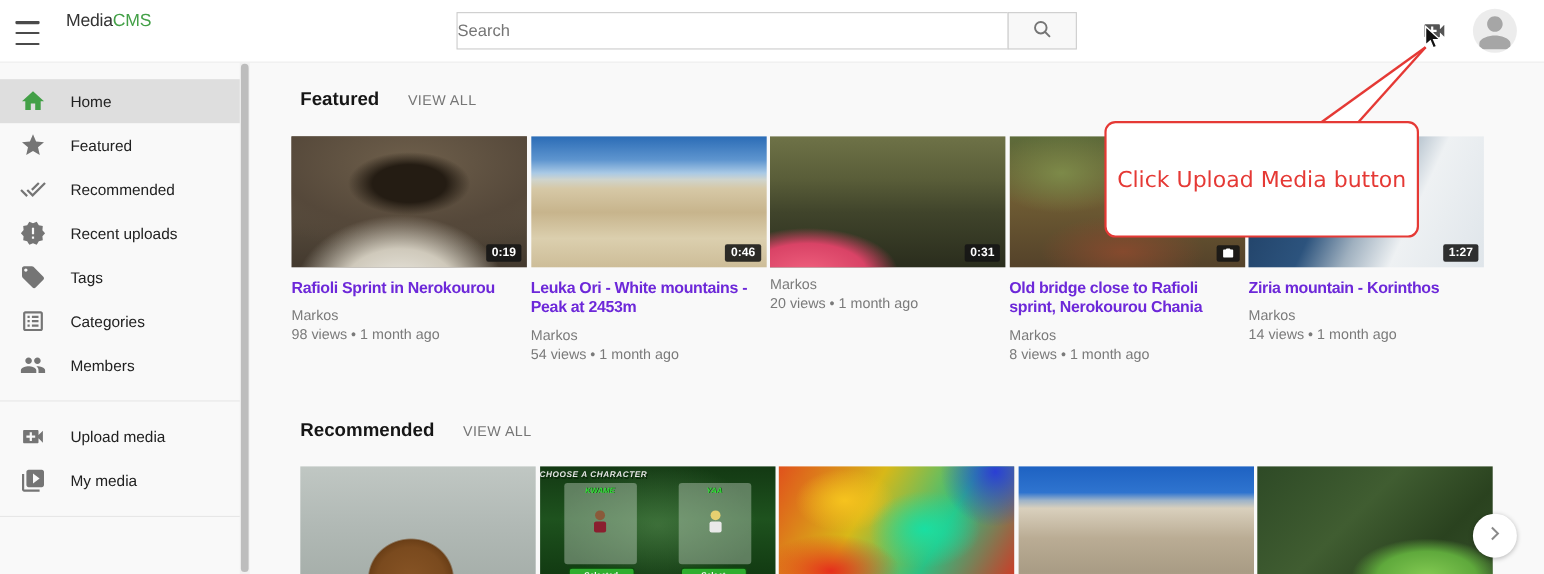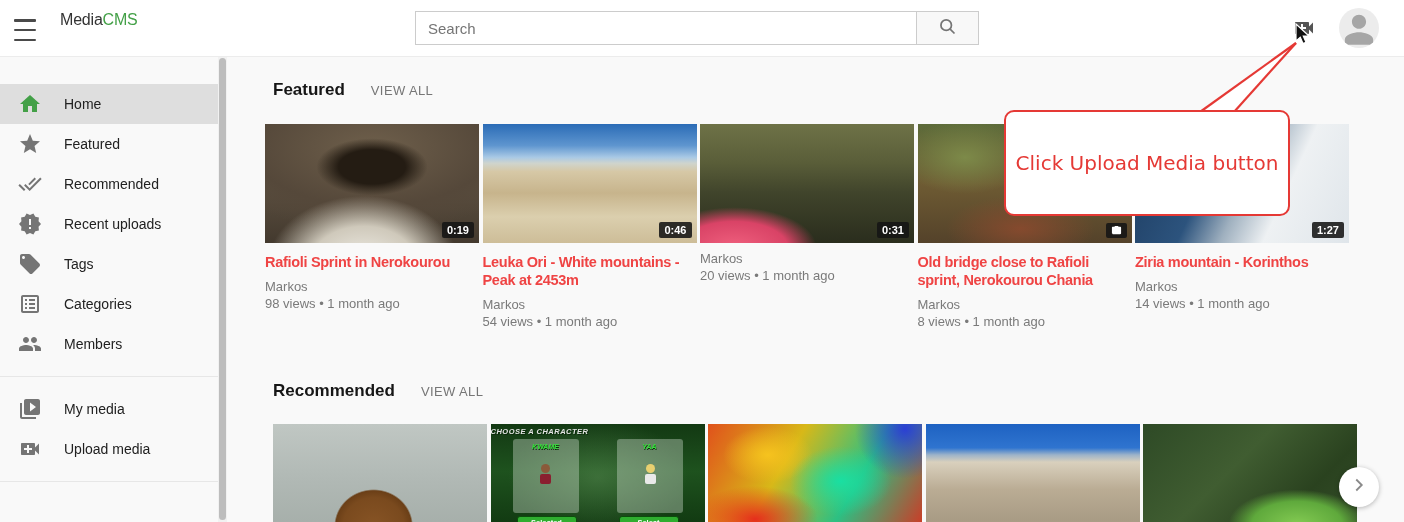--- a/index.html
+++ b/index.html
@@ -10,31 +10,31 @@
   .header{position:absolute;left:0;top:0;width:1404px;height:56px;background:#fff;
           border-bottom:1px solid #ececec;z-index:20;}
   .hamburger{position:absolute;left:14px;top:17px;width:26px;height:22px;cursor:pointer;
              display:flex;flex-direction:column;justify-content:space-between;padding:2px 0;}
   .hamburger span{display:block;width:22px;height:2.5px;background:#4a4a4a;border-radius:1px;}
   .logo{position:absolute;left:60px;top:11px;font-size:16px;letter-spacing:-.2px;cursor:pointer;}
   .logo .lm{color:#333;}
   .logo .lc{color:var(--green);}
   .searchwrap{position:absolute;left:415px;top:11px;display:flex;}
   .searchwrap input{box-sizing:border-box;width:502px;height:34px;border:1px solid #ccc;
-        background:#fff;font-size:15px;padding:0 12px;color:#333;outline:none;
+        background:#fff;font-size:15px;padding:0 0;color:#333;outline:none;
         font-family:"Liberation Sans",sans-serif;}
   .searchwrap input::placeholder{color:#757575;}
   .search-btn{box-sizing:border-box;width:63px;height:34px;margin-left:-1px;border:1px solid #ccc;
         background:#f8f8f8;display:flex;align-items:center;justify-content:center;cursor:pointer;}
   .upload-ico{position:absolute;left:1291px;top:16px;width:26px;height:24px;cursor:pointer;}
   .avatar{position:absolute;left:1339px;top:8px;width:40px;height:40px;border-radius:50%;
           background:#ececec;overflow:hidden;cursor:pointer;}
 
   
-  .sidebar{position:absolute;left:0;top:72px;width:218px;height:335px;padding-top:12px;
+  .sidebar{position:absolute;left:0;top:60px;width:218px;height:335px;padding-top:12px;
            box-sizing:border-box;z-index:10;}
   .nav-item{display:flex;align-items:center;height:40px;padding-left:18px;cursor:pointer;}
   .nav-item.active{background:#dedede;}
   .nav-ico{width:24px;height:24px;flex:0 0 24px;color:#757575;}
   .nav-item.active .nav-ico{color:var(--green);}
   .nav-label{margin-left:22px;font-size:14px;font-weight:500;color:#212121;}
   .nav-divider{border-top:1px solid #e7e7e7;margin:12px 0;}
   .sb-track{position:absolute;left:218px;top:56px;width:9px;height:466px;background:#f1f1f1;}
   .sb-thumb{position:absolute;left:1px;top:2px;width:7px;height:462px;background:#bdbdbd;border-radius:4px;}
 
@@ -49,21 +49,21 @@
   .media-row{position:absolute;display:flex;gap:3.5px;z-index:5;}
   #row-featured{left:265px;top:124px;}
   #row-recommended{left:273px;top:424px;}
   .card{width:214px;flex:0 0 214px;}
   .thumb{position:relative;width:214px;height:119px;background:#888;cursor:pointer;overflow:hidden;}
   .dur{position:absolute;right:5px;bottom:5px;background:rgba(20,20,20,.88);color:#fff;
        font-size:11px;font-weight:700;padding:2.5px 5px;border-radius:2px;line-height:1;}
   .dur.cam{padding:2px 4px;}
   .dur.cam svg{display:block;width:13px;height:11px;}
   .card-title{margin-top:10px;font-size:14.5px;font-weight:700;letter-spacing:-.3px;
-              line-height:18px;color:#ef4444;cursor:pointer;}
+              line-height:18px;color:#6d28d9;cursor:pointer;}
   .card-author{margin-top:7px;font-size:13px;color:#7a7a7a;line-height:17px;cursor:pointer;}
   .card-meta{font-size:13px;color:#7a7a7a;line-height:17px;}
 
   
   .t-waterfall-arch{background:
     radial-gradient(ellipse 26% 24% at 50% 36%,#241c13 0%,#241c13 60%,transparent 100%),
     radial-gradient(ellipse 62% 80% at 46% 118%,#f1efe8 0%,#cfc9bb 40%,rgba(160,150,130,0) 72%),
     radial-gradient(ellipse 80% 70% at 50% 20%,#6e5f4b 0%,#55483a 70%,transparent 100%),
     linear-gradient(180deg,#574a3b 0%,#5e5242 45%,#43392e 100%);}
   .t-desert-mountains{background:
@@ -182,30 +182,30 @@
       <span class="nav-ico">
         <svg viewBox="0 0 24 24" width="24" height="24" fill="currentColor">
             <path d="M16 11c1.66 0 2.99-1.34 2.99-3S17.66 5 16 5c-1.66 0-3 1.34-3 3s1.34 3 3 3zm-8 0c1.66 0 2.99-1.34 2.99-3S9.66 5 8 5C6.34 5 5 6.34 5 8s1.34 3 3 3zm0 2c-2.33 0-7 1.17-7 3.5V19h14v-2.5c0-2.33-4.67-3.5-7-3.5zm8 0c-.29 0-.62.02-.97.05 1.16.84 1.97 1.97 1.97 3.45V19h6v-2.5c0-2.33-4.67-3.5-7-3.5z"></path>
           </svg></span>
       <span class="nav-label">Members</span>
     </div>
     <div class="nav-divider"></div>
     <div class="nav-item">
       <span class="nav-ico">
         <svg viewBox="0 0 24 24" width="24" height="24" fill="currentColor">
+            <path d="M17 10.5V7c0-.55-.45-1-1-1H4c-.55 0-1 .45-1 1v10c0 .55.45 1 1 1h12c.55 0 1-.45 1-1v-3.5l4 4v-11l-4 4zM14 13h-3v3H9v-3H6v-2h3V8h2v3h3v2z"></path>
+          </svg></span>
+      <span class="nav-label">Upload media</span>
+    </div>
+    <div class="nav-item">
+      <span class="nav-ico">
+        <svg viewBox="0 0 24 24" width="24" height="24" fill="currentColor">
             <path d="M4 6H2v14c0 1.1.9 2 2 2h14v-2H4V6zm16-4H8c-1.1 0-2 .9-2 2v12c0 1.1.9 2 2 2h12c1.1 0 2-.9 2-2V4c0-1.1-.9-2-2-2zm-8 12.5v-9l6 4.5-6 4.5z"></path>
           </svg></span>
       <span class="nav-label">My media</span>
-    </div>
-    <div class="nav-item">
-      <span class="nav-ico">
-        <svg viewBox="0 0 24 24" width="24" height="24" fill="currentColor">
-            <path d="M17 10.5V7c0-.55-.45-1-1-1H4c-.55 0-1 .45-1 1v10c0 .55.45 1 1 1h12c.55 0 1-.45 1-1v-3.5l4 4v-11l-4 4zM14 13h-3v3H9v-3H6v-2h3V8h2v3h3v2z"></path>
-          </svg></span>
-      <span class="nav-label">Upload media</span>
     </div>
     <div class="nav-divider"></div>
   </div>
   <div class="sb-track">
     <div class="sb-thumb"></div>
   </div>
 
   <div class="sec-head featured">
     <span class="sec-title">Featured</span>
     <a class="view-all">VIEW ALL</a>

